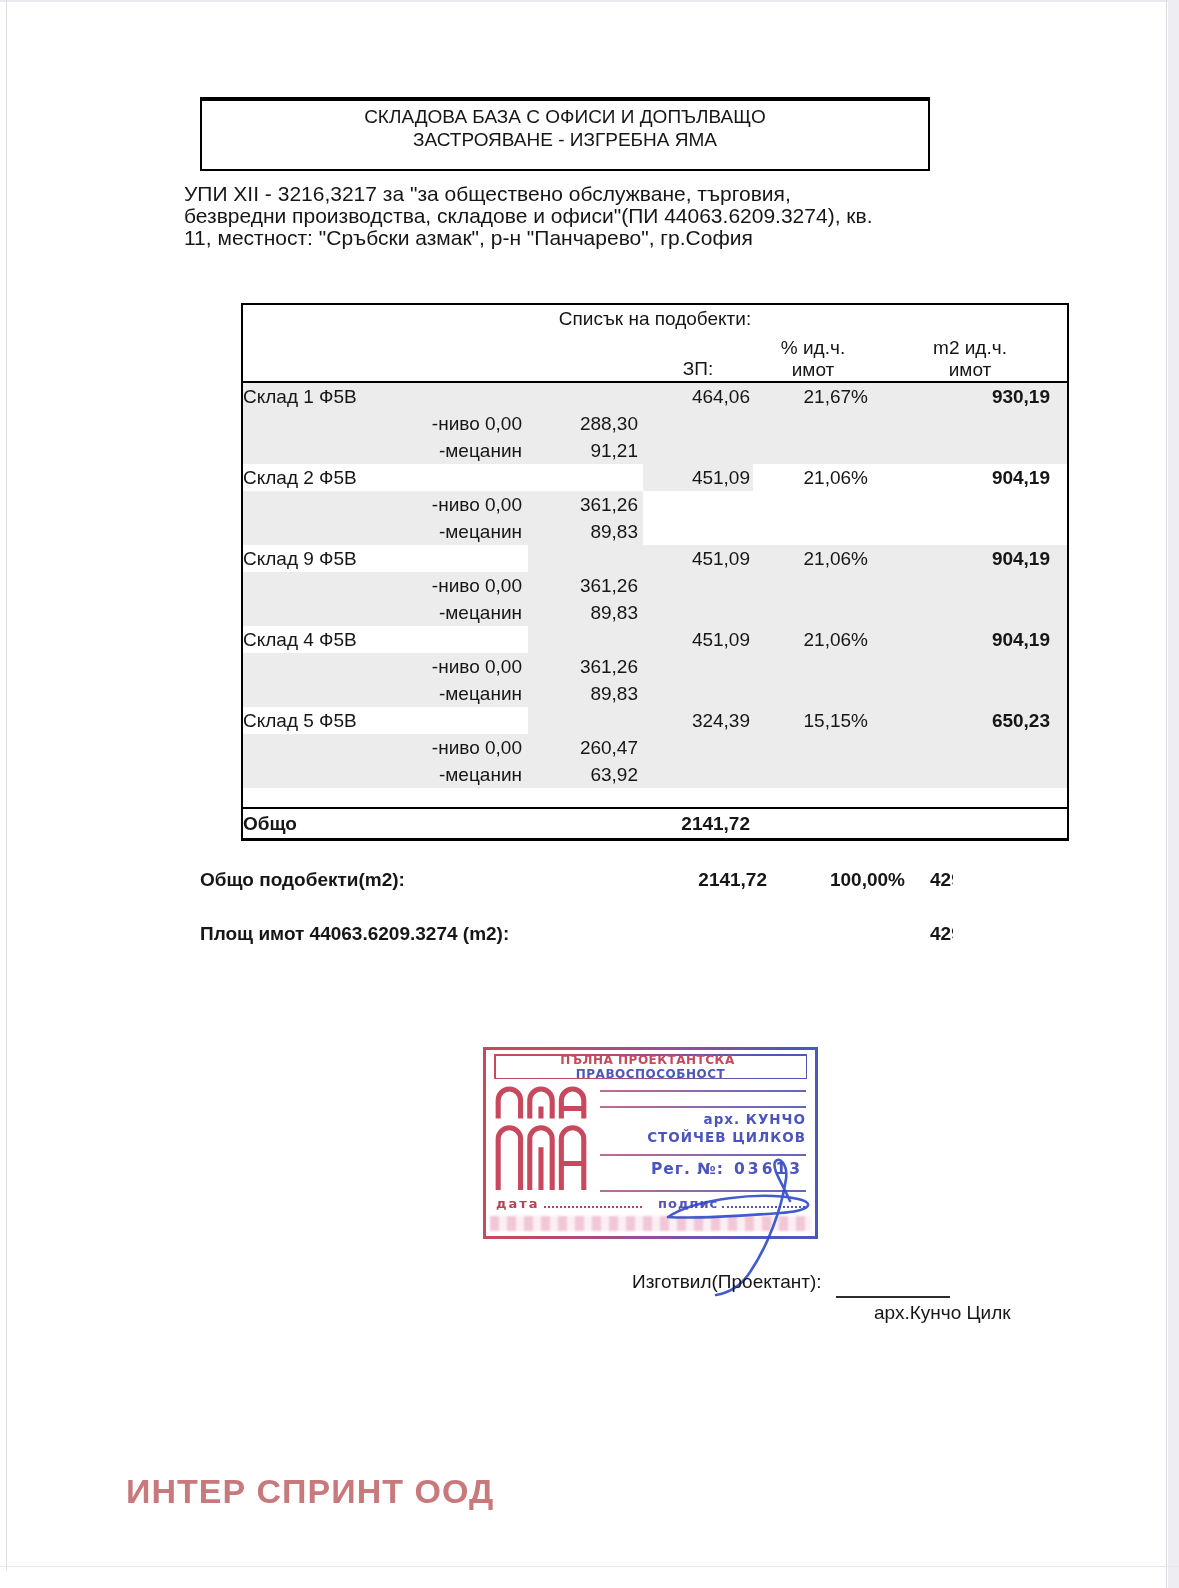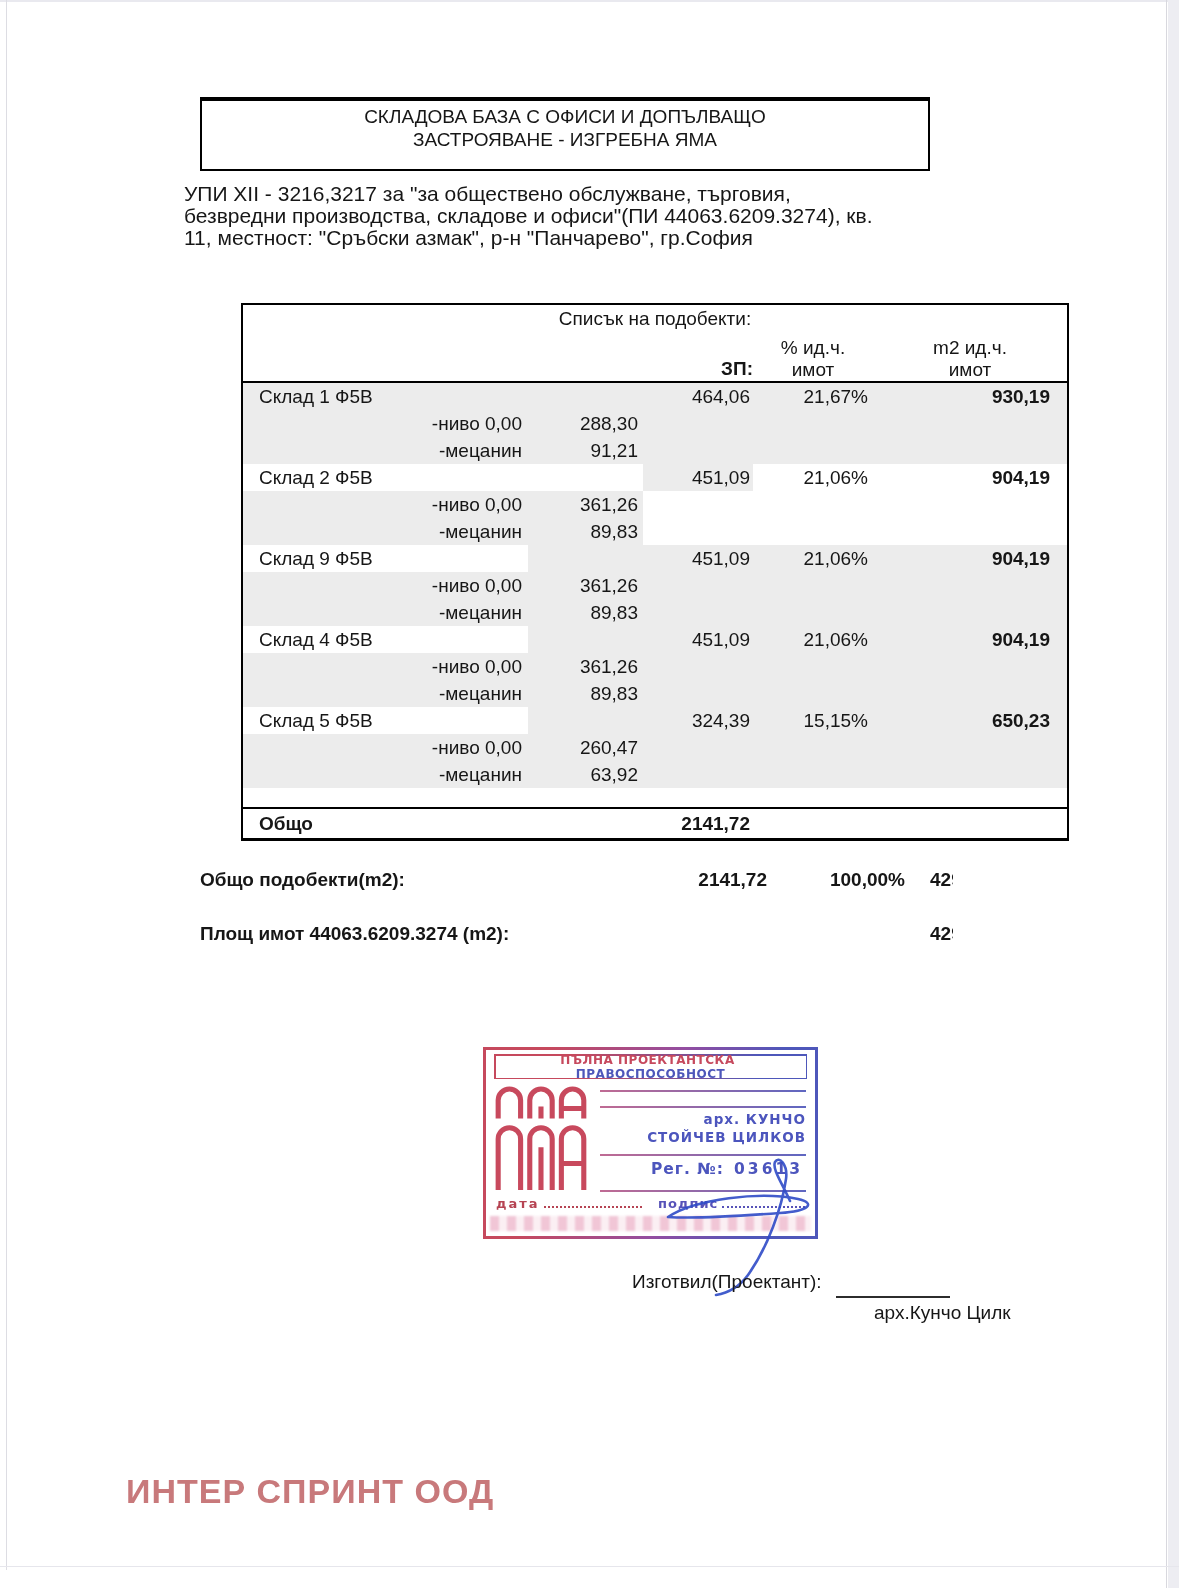--- a/index.html
+++ b/index.html
@@ -18,25 +18,25 @@
              text-align:center;font-size:19px;line-height:23px;padding:4px 0 18px;}
   
   .desc{left:184px;top:183px;width:694px;font-size:21px;line-height:22px;}
 
   
   .grid6{display:grid;grid-template-columns:175px 110px 115px 110px 120px 1fr;}
   .table{left:200px;top:303px;width:828px;border:2px solid #000;border-bottom-width:3px;
          font-size:19px;box-sizing:border-box;margin-left:41px;}
   .t-caption{height:27px;line-height:28px;text-align:center;}
   .t-head{height:49px;border-bottom:2px solid #000;align-items:end;}
-  .t-head .h-zp{text-align:right;line-height:25px;font-weight:bold;}
+  .t-head .h-zp{text-align:center;line-height:25px;}
   .t-head .h2 span{display:block;text-align:center;line-height:22px;}
   .tr{height:27px;line-height:27px;}
   .c{overflow:hidden;white-space:nowrap;}
-  .c1{padding-left:16px;}
+  .c1{padding-left:0;}
   .c2{text-align:right;padding-right:6px;}
   .num{text-align:right;}
   .c3.num{padding-right:5px;}
   .c4.num{padding-right:3px;}
   .c5.num{padding-right:5px;}
   .c6.num{padding-right:17px;}
   .g{background:#ececec;}
   .b{font-weight:bold;}
   .t-blank{height:19px;}
   .t-total{height:29px;line-height:29px;border-top:2px solid #000;font-weight:bold;}

